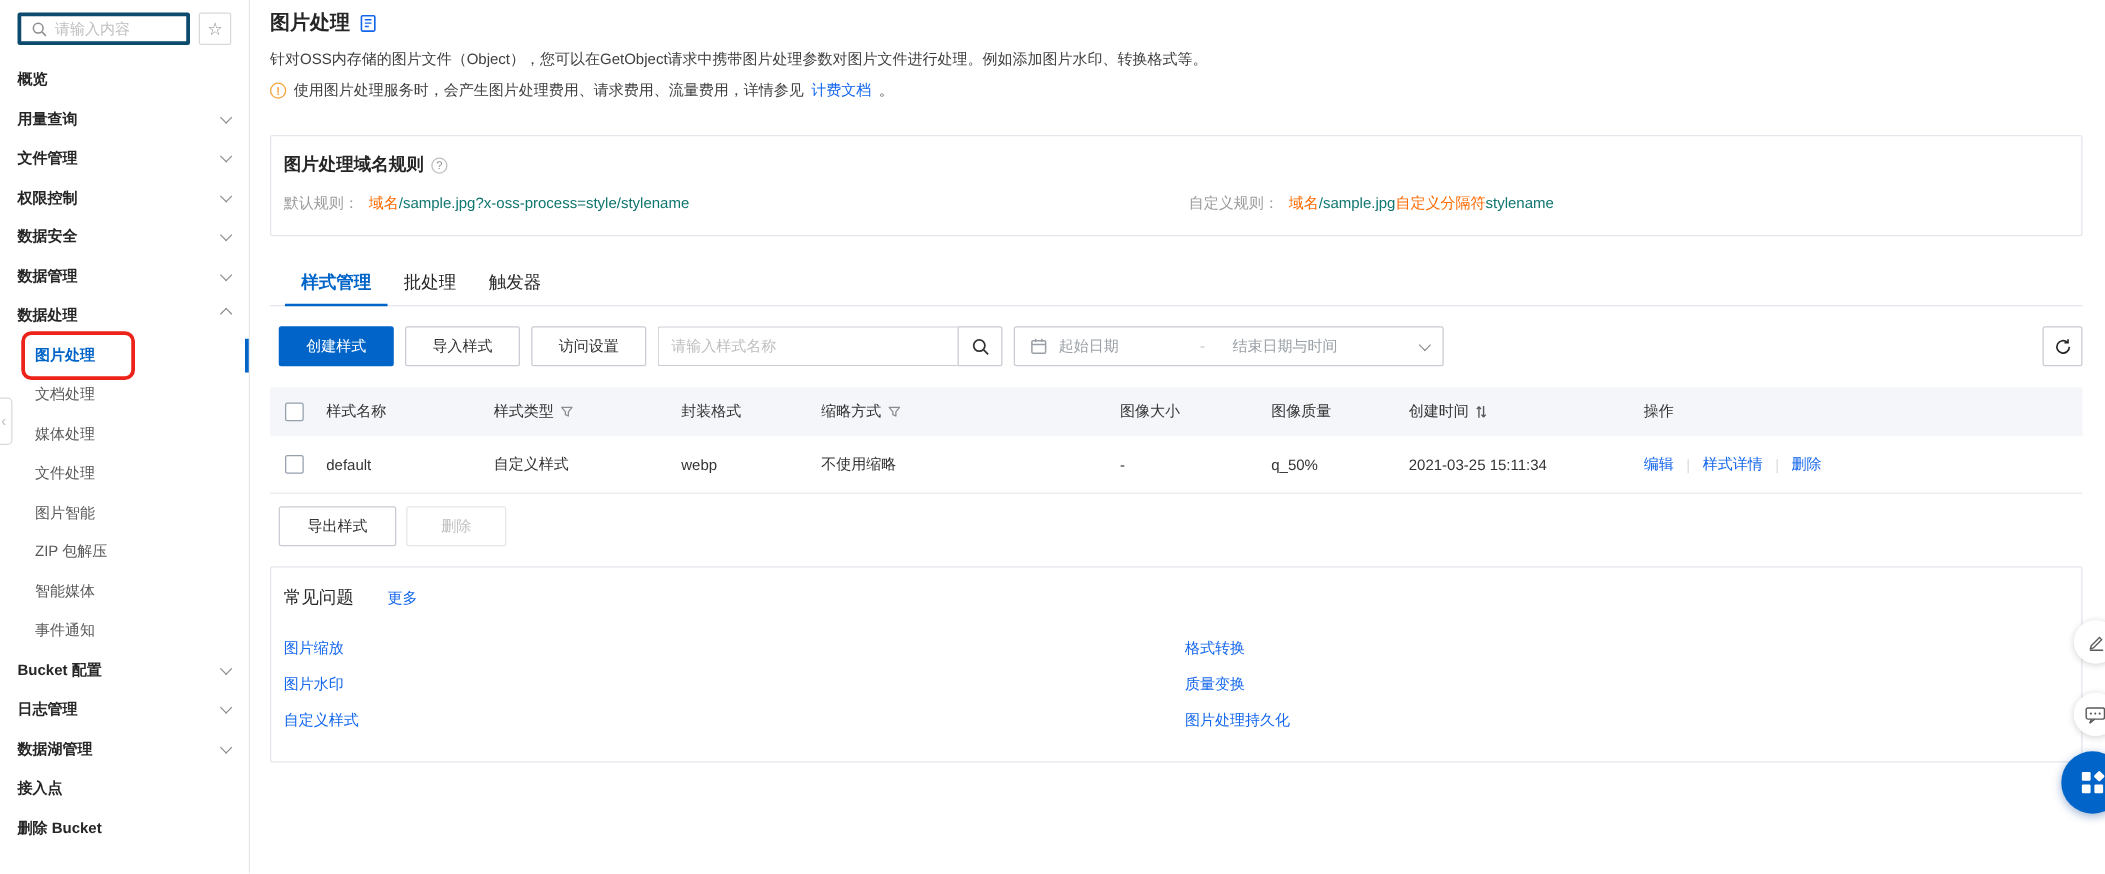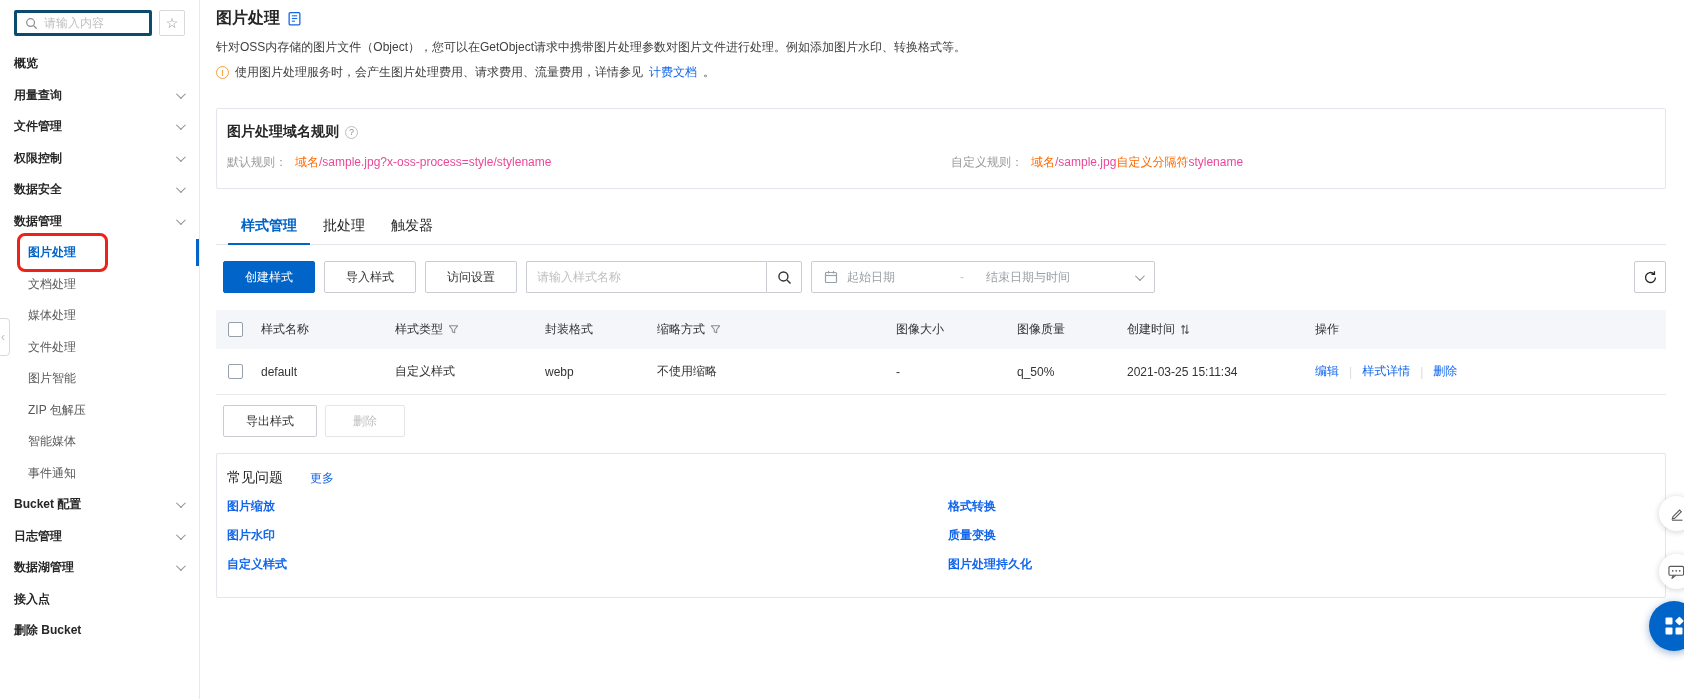--- a/index.html
+++ b/index.html
@@ -41,21 +41,21 @@
 
   .panel { border:1px solid #e3e6eb; border-radius:2px; background:#fff; }
   .domain-panel { margin-top:27px; padding:14px 10px 17px; }
   .panel-title-row { display:flex; align-items:center; gap:6px; }
   .panel-title { font-size:14px; font-weight:bold; color:#262626; }
   .q-ic { width:13px; height:13px; border:1px solid #bfbfbf; border-radius:50%; color:#8c8c8c; font-size:9px; display:flex; align-items:center; justify-content:center; cursor:pointer; }
   .rules-row { margin-top:13px; display:flex; }
   .rule-1 { width:724px; flex:0 0 auto; }
   .rule-label { color:#9b9b9b; margin-right:8px; }
   .hl { color:#ff6a00; }
-  .rule-val { color:#ec4899; }
+  .rule-val { color:#0f766e; }
 
   .tabs { margin-top:18px; margin-left:0; border-bottom:1px solid #e3e6eb; display:flex; height:38px; padding-left:12px; }
   .tab { padding:0 13px; font-size:14px; color:#262626; display:flex; align-items:center; position:relative; cursor:pointer; }
   .tab.active { color:#0064c8; font-weight:bold; }
   .tab.active::after { content:""; position:absolute; left:0; right:0; bottom:-1px; height:2px; background:#0064c8; }
 
   .toolbar { margin-top:16px; margin-left:7px; display:flex; align-items:center; gap:9px; height:32px; }
   .btn { height:32px; padding:0 21px; display:inline-flex; align-items:center; justify-content:center; border-radius:2px; font-size:12px; cursor:pointer; background:#fff; border:1px solid #c9ccd2; color:#333; }
   .btn.primary { background:#0064c8; border-color:#0064c8; color:#fff; }
   .btn.disabled { color:#bfbfbf; border-color:#e6e6e6; cursor:not-allowed; }
@@ -75,21 +75,21 @@
   .trow { height:46px; border-bottom:1px solid #e8ebee; color:#333; }
   .checkbox { width:15px; height:15px; border:1px solid #94a0ac; border-radius:2px; margin-left:12px; background:#fff; cursor:pointer; }
   .actions { display:flex; align-items:center; }
   .act-sep { color:#dcdcdc; margin:0 10px; }
 
   .table-footer { margin-top:10px; margin-left:7px; display:flex; gap:8px; }
 
   .faq-panel { margin-top:16px; padding:15px 10px 18px; }
   .faq-title-row { display:flex; align-items:center; gap:27px; }
   .faq-title { font-size:14px; color:#262626; }
-  .faq-grid { margin-top:5px; display:grid; grid-template-columns:721px 1fr; grid-template-rows:repeat(3,29px); grid-auto-flow:column; align-items:center;font-weight:bold; }
+  .faq-grid { margin-top:17px; display:grid; grid-template-columns:721px 1fr; grid-template-rows:repeat(3,29px); grid-auto-flow:column; align-items:center; }
 
   .float-btn { position:absolute; border-radius:50%; background:#fff; box-shadow:0 1px 6px rgba(0,0,0,.18); display:flex; align-items:center; justify-content:center; cursor:pointer; z-index:8; }
   #fb-edit   { right:-10px; top:496px; width:35px; height:35px; }
   #fb-chat   { right:-10px; top:554px; width:35px; height:35px; }
   #fb-widget { right:-15px; top:601px; width:50px; height:50px; background:#0064c8; box-shadow:0 2px 8px rgba(0,60,140,.4); }
 </style>
 </head>
 <body>
 
 <div class="sidebar">
@@ -124,20 +124,24 @@
         <span>权限控制</span>
         <span class="chev down"></span>
       </div>
     <div class="menu-item top">
         <span>数据安全</span>
         <span class="chev down"></span>
       </div>
     <div class="menu-item top">
         <span>数据管理</span>
         <span class="chev down"></span>
+      </div>
+    <div class="menu-item top">
+        <span>数据处理</span>
+        <span class="chev up"></span>
       </div>
     <div class="menu-item sub selected">
       <span>图片处理</span>
       <span class="annotation"></span>
       <span class="sel-bar"></span>
     </div>
     <div class="menu-item sub">
         <span>文档处理</span>
       </div>
     <div class="menu-item sub">

